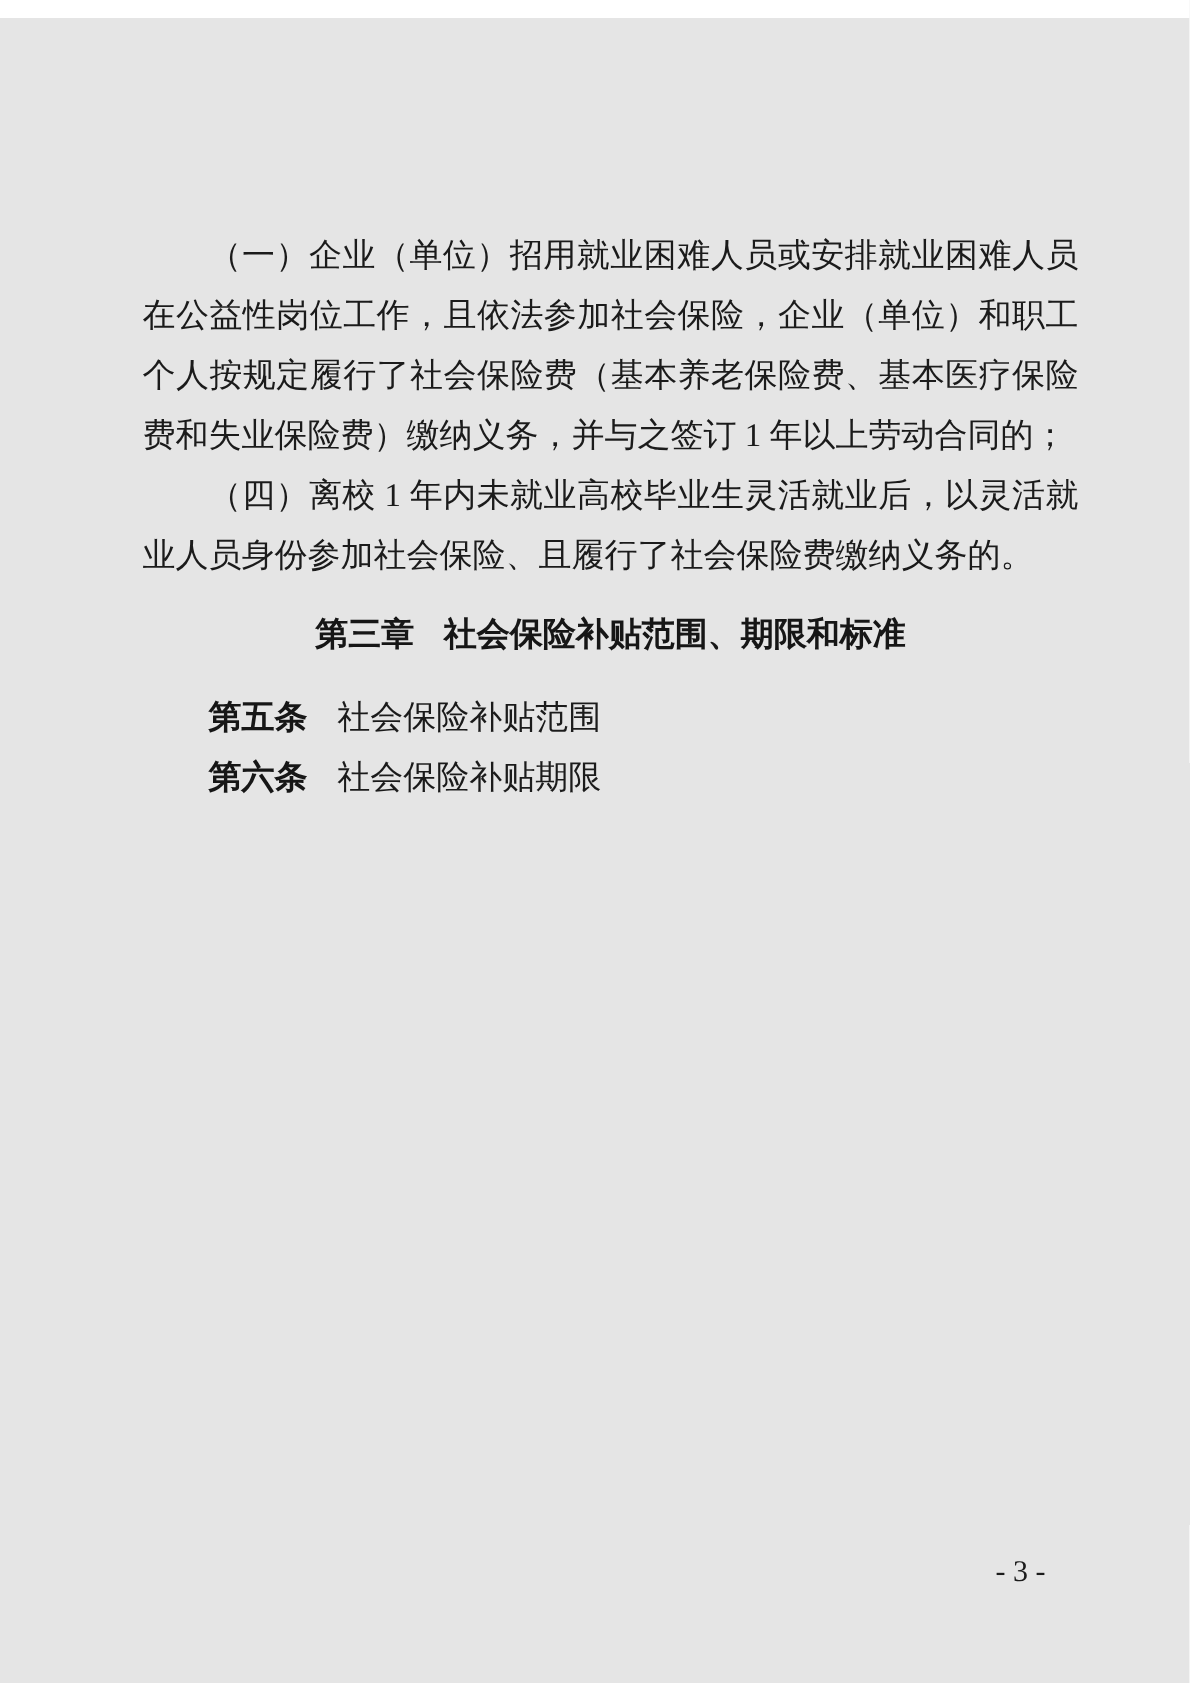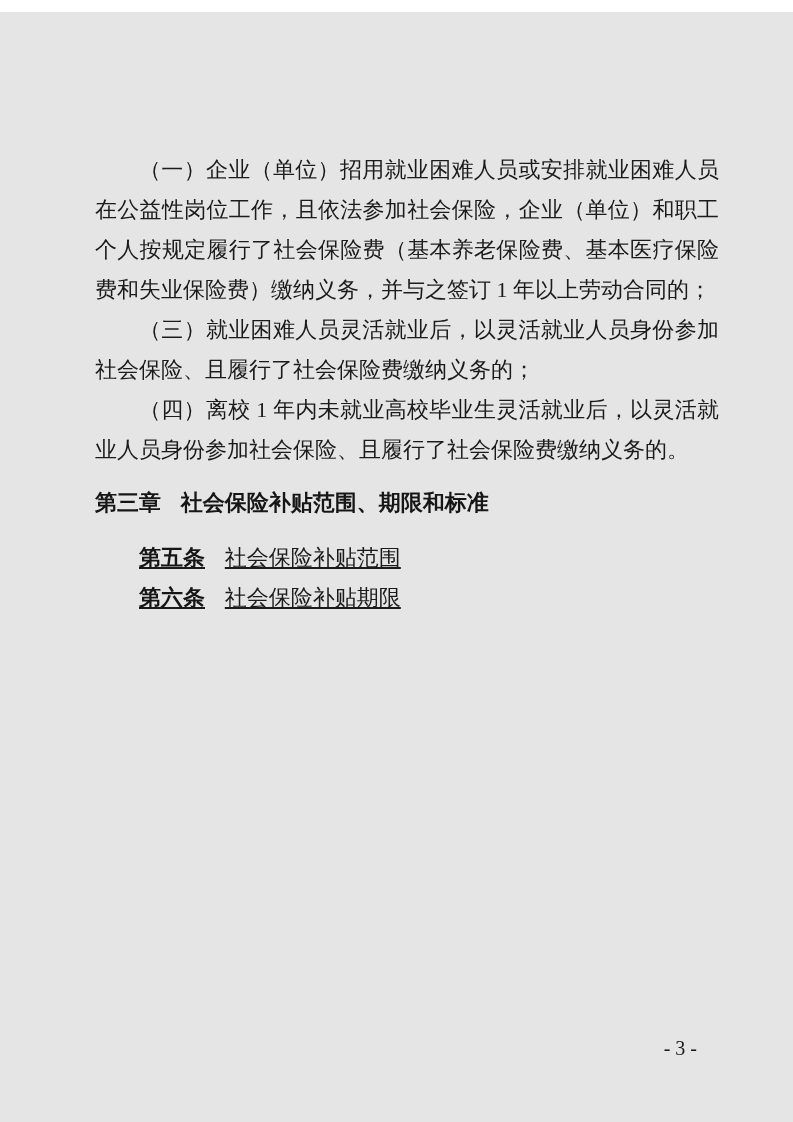--- a/index.html
+++ b/index.html
@@ -25,36 +25,36 @@
   .body-para {
     margin: 0;
     font-family: "Liberation Serif", "DejaVu Serif", serif;
     font-size: 22px;
     line-height: 40px;
     text-align: justify;
     text-indent: 2em;
   }
   .chapter-heading {
     margin: 13px 0 15px 0;
+    text-align: center;
     font-family: Liberation Sans, sans-serif;
     font-weight: bold;
     font-size: 22px;
     line-height: 40px;
     color: #161616;
   }
   .chapter-heading .chapter-label {
     margin-right: 0.9em;
   }
   .article-line {
     margin: 0;
     font-family: "Liberation Serif", "DejaVu Serif", serif;
     font-size: 22px;
     line-height: 40px;
     text-indent: 2em;
-    text-decoration: underline;
   }
   .article-line .article-label {
     font-family: "Liberation Sans", "DejaVu Sans", sans-serif;
     font-weight: bold;
     color: #161616;
     margin-right: 0.9em;
   }
   .page-number {
     position: absolute;
     top: 1024px;
@@ -67,21 +67,20 @@
 </style>
 </head>
 <body>
 
 <div class="page">
   <div class="content">
 
     <p class="body-para">（一）企业（单位）招用就业困难人员或安排就业困难人员在公益性岗位工作，且依法参加社会保险，企业（单位）和职工个人按规定履行了社会保险费（基本养老保险费、基本医疗保险费和失业保险费）缴纳义务，并与之签订 1 年以上劳动合同的；</p>
 
 
-    <p class="body-para">（三）就业困难人员灵活就业后，以灵活就业人员身份参加社会保险、且履行了社会保险费缴纳义务的；</p>
 
     <p class="body-para">（四）离校 1 年内未就业高校毕业生灵活就业后，以灵活就业人员身份参加社会保险、且履行了社会保险费缴纳义务的。</p>
 
     <h2 class="chapter-heading">
       <span class="chapter-label">第三章</span><span>社会保险补贴范围、期限和标准</span>
     </h2>
 
     <p class="article-line">
       <span class="article-label">第五条</span><span>社会保险补贴范围</span>
     </p>

